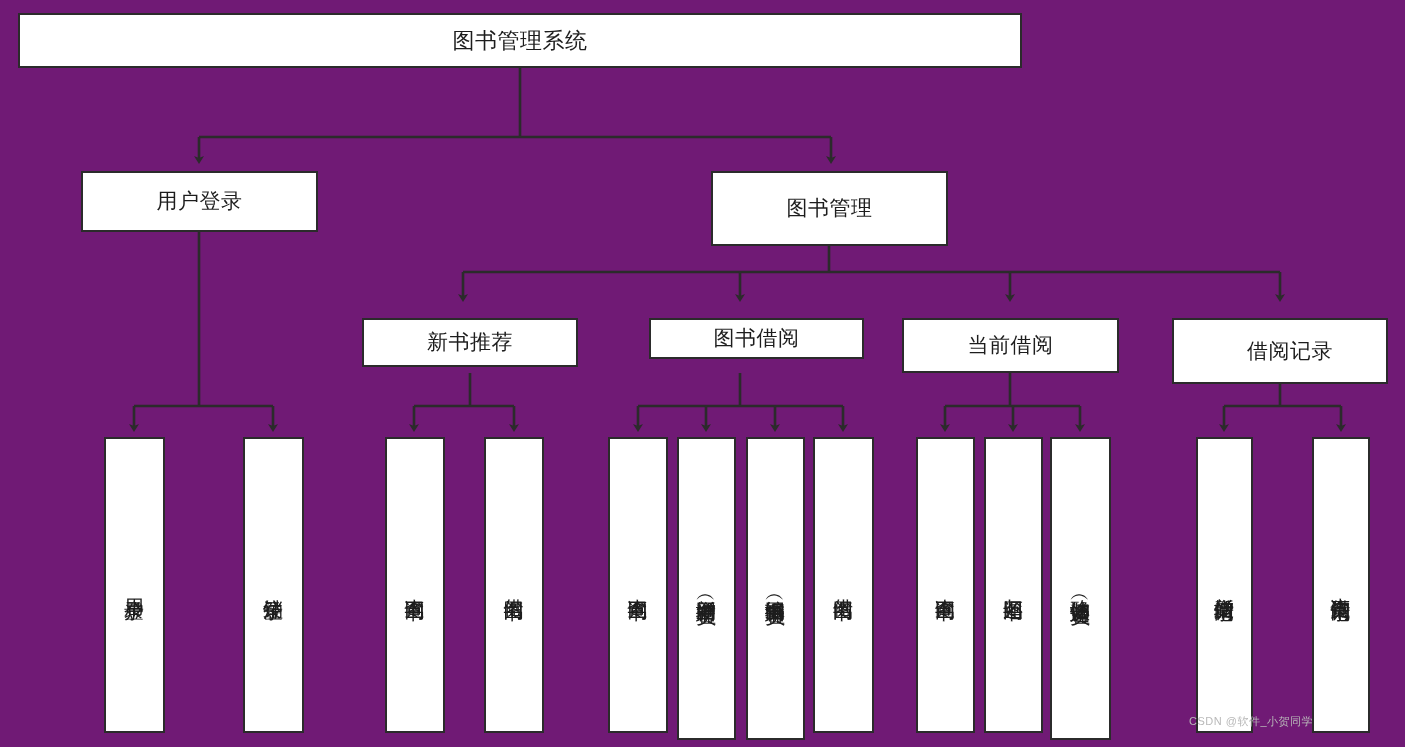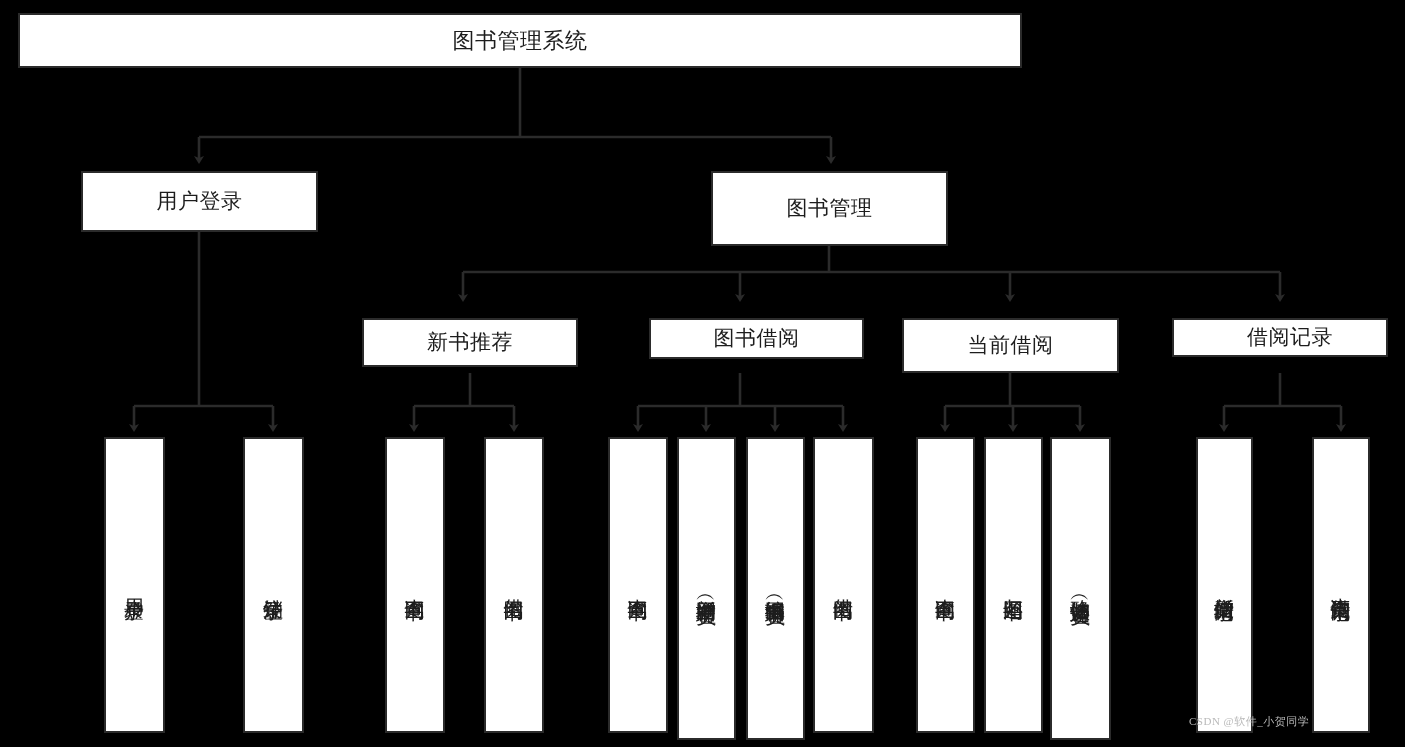--- a/index.html
+++ b/index.html
@@ -8,23 +8,22 @@
     background: #ffffff;
   }
   body {
     font-family: "Liberation Sans", "DejaVu Sans", sans-serif;
     color: #1a1a1a;
   }
   #canvas {
     position: relative;
     width: 1405px;
     height: 747px;
-    background: #000000;
+    background: #701a75;
     overflow: hidden;
-    font-family: Liberation Serif, serif;
   }
   svg.connectors {
     position: absolute;
     left: 0;
     top: 0;
     width: 1405px;
     height: 747px;
     pointer-events: none;
   }
   .node {
@@ -131,21 +130,21 @@
 
   <div class="node" style="left:362px; top:318px; width:216px; height:49px;">
     <span class="label">新书推荐</span>
   </div>
   <div class="node" style="left:649px; top:318px; width:215px; height:41px;">
     <span class="label">图书借阅</span>
   </div>
   <div class="node" style="left:902px; top:318px; width:217px; height:55px;">
     <span class="label">当前借阅</span>
   </div>
-  <div class="node" style="left:1172px; top:318px; width:216px; height:39px;padding-left:20px;">
+  <div class="node" style="left:1172px; top:318px; width:216px; height:66px;padding-left:20px;">
     <span class="label">借阅记录</span>
   </div>
 
   <div class="node vertical" style="left:104px; top:437px; width:61px; height:296px;">
     <span class="label">用户登录</span>
   </div>
   <div class="node vertical" style="left:243px; top:437px; width:61px; height:296px;">
     <span class="label">注销登录</span>
   </div>
 

